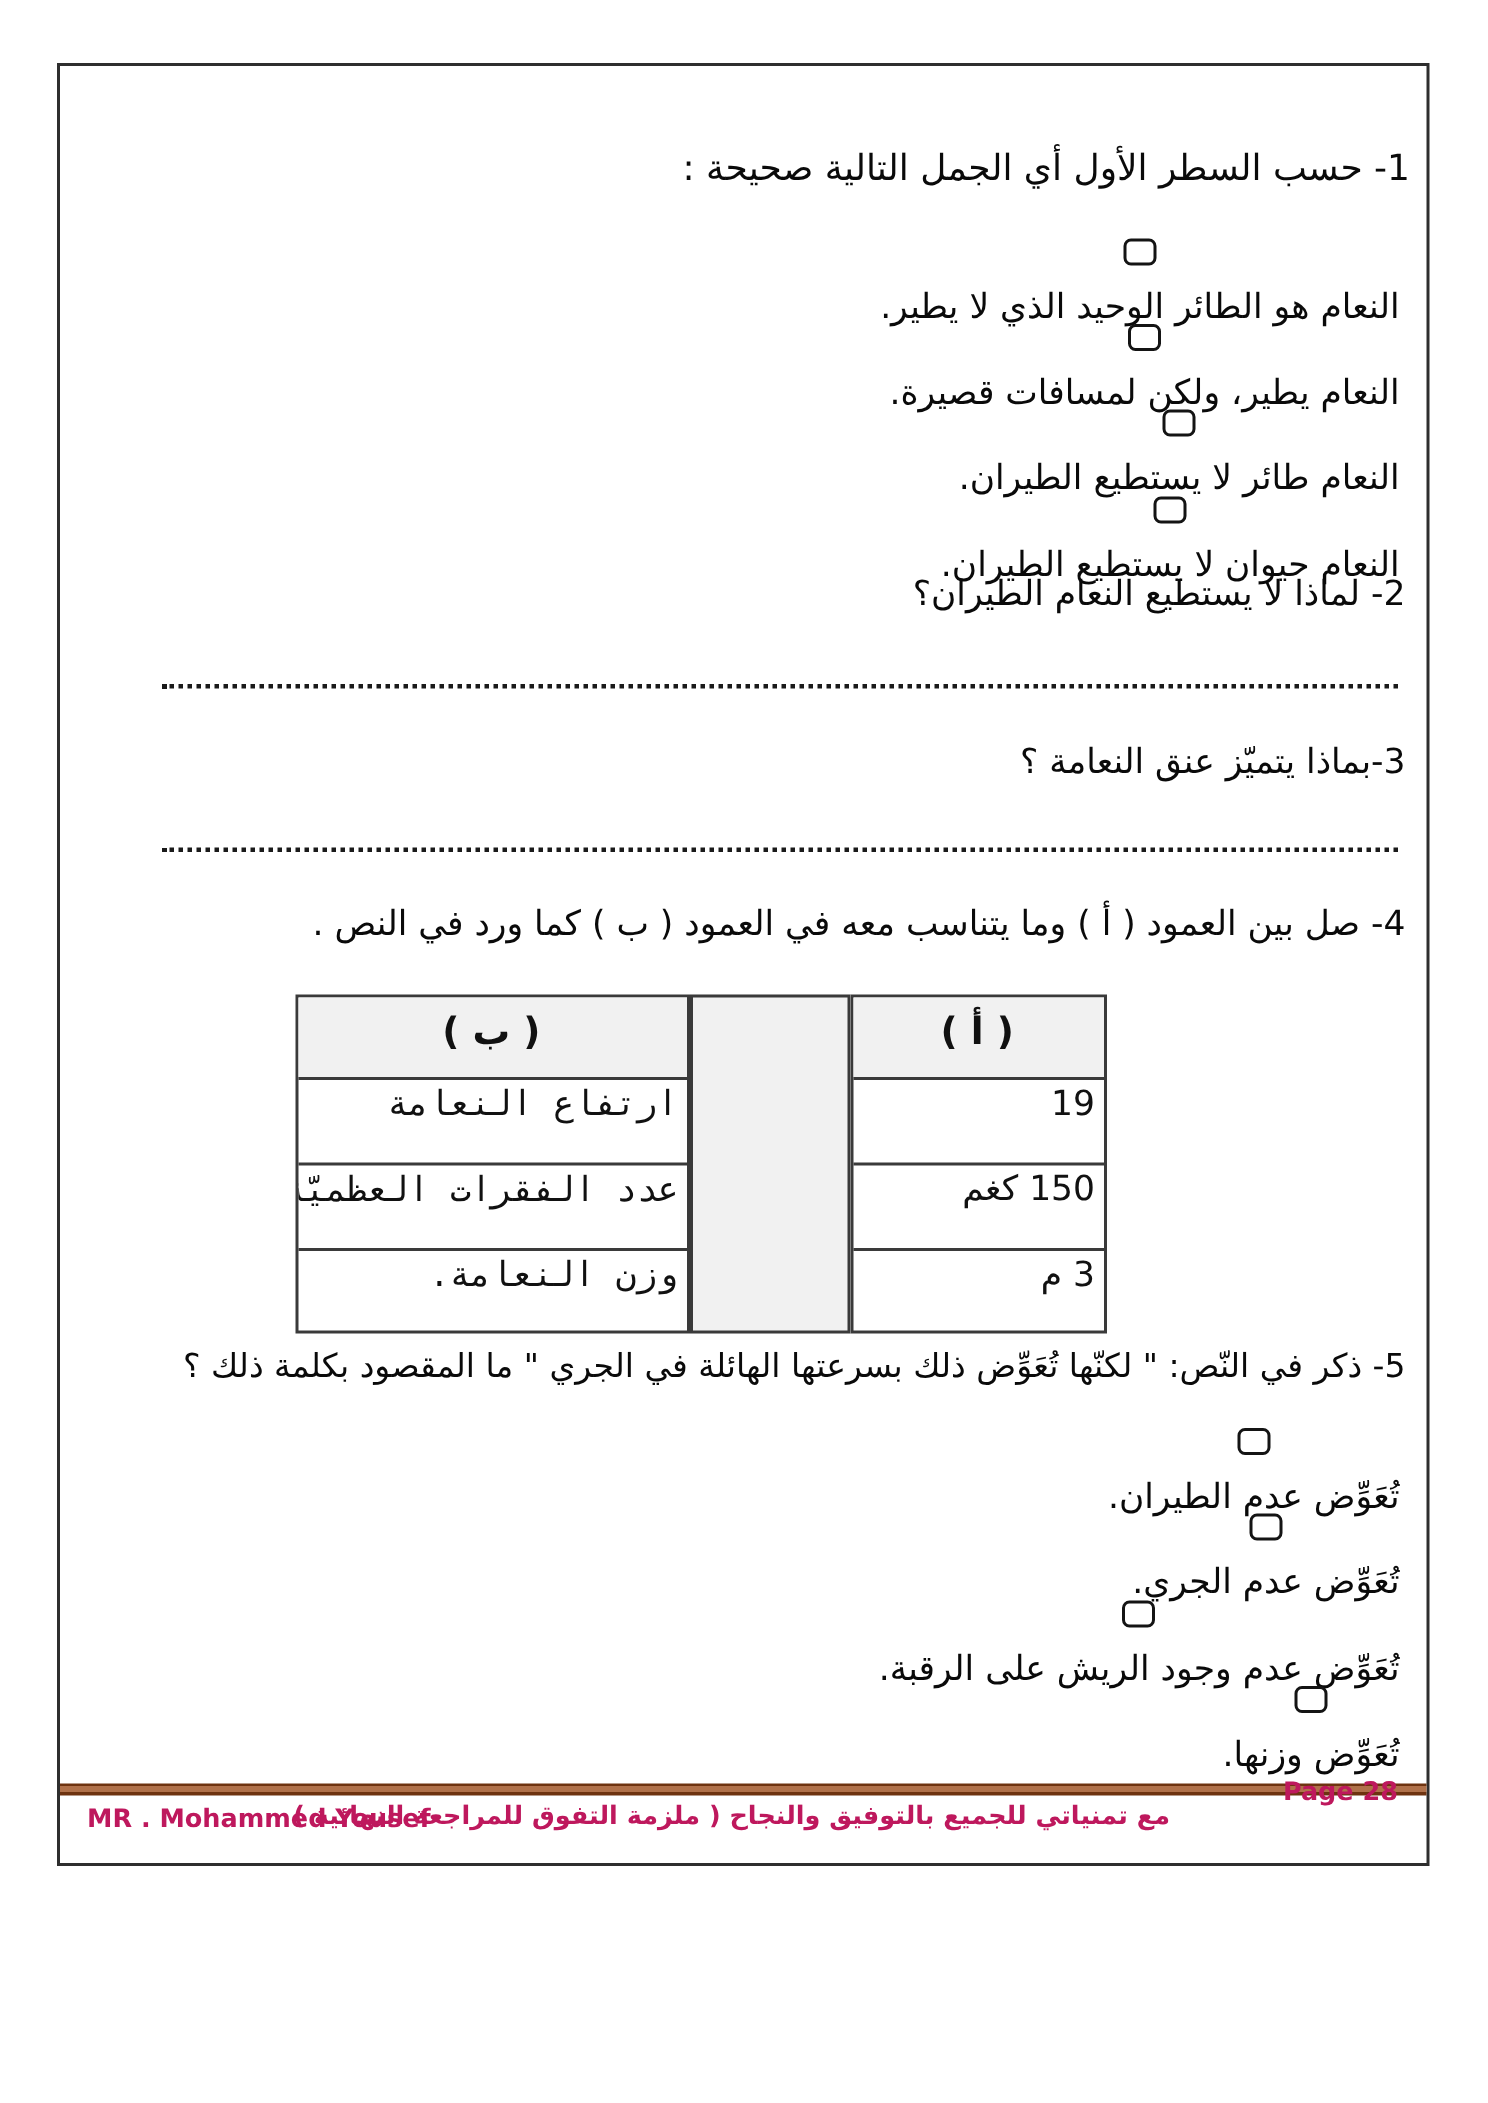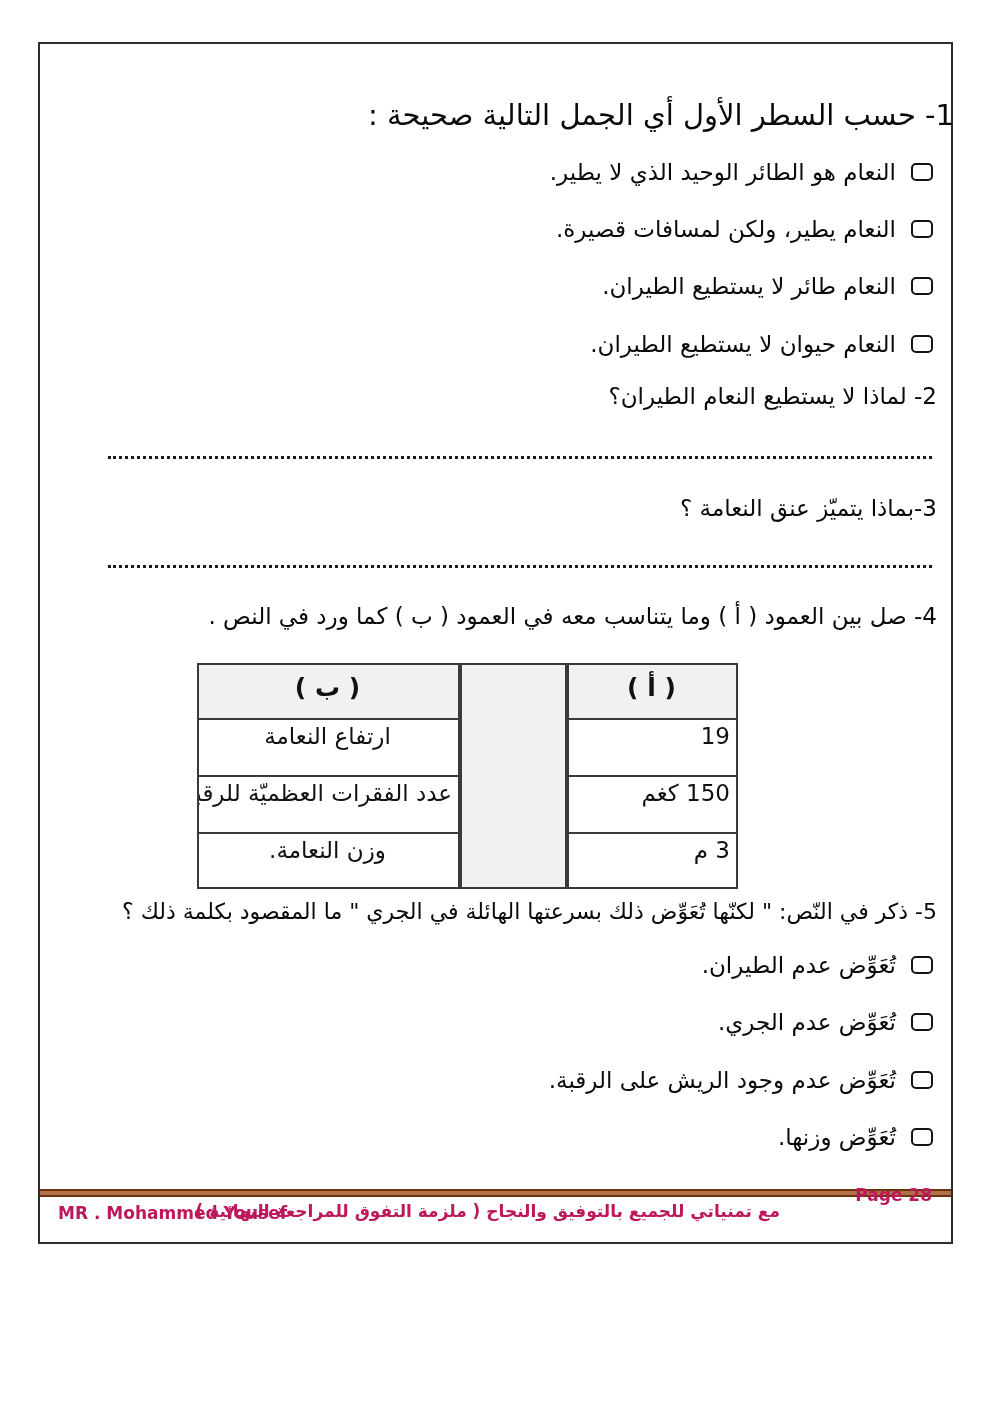--- a/index.html
+++ b/index.html
@@ -26,20 +26,21 @@
     font-size: 23px;
     line-height: 1.25;
     color: #0a0a0a;
   }
   .opt-row {
     position: absolute;
     direction: rtl;
     display: flex;
     align-items: center;
     gap: 15px;
+    flex-direction: column;
   }
   .checkbox {
     width: 22px; height: 18px;
     border: 2px solid #141414;
     border-radius: 5px;
     background: #ffffff;
     box-sizing: border-box;
     flex: 0 0 auto;
   }
   .opt-label {
@@ -68,21 +69,21 @@
   }
   .tcell.head {
     background: #f1f1f1;
     font-weight: bold;
     font-size: 25px;
     text-align: center;
     height: 53px;
     padding-top: 8px;
   }
   .tcell.data { border-top: 2px solid #3a3a3a; height: 57px; }
-  .tcell.b-cell { text-align: center; }
+  .tcell.b-cell { text-align: right; font-family: Liberation Mono, monospace; }
   .tcell.a-cell { }
   .gapcol {
     position: absolute;
     background: #f1f1f1;
     border: 2px solid #3a3a3a;
     box-sizing: border-box;
   }
   .footer-rule {
     position: absolute;
     left: 40px; top: 1189px;
@@ -101,21 +102,21 @@
   }
   .footer-center { direction: rtl; }
 </style>
 </head>
 <body>
 
 <div class="page">
 
   <div class="frame"></div>
 
-  <div class="qtext" style="top:97px; right:38px; font-size:29px;">1- حسب السطر الأول أي الجمل التالية صحيحة :</div>
+  <div class="qtext" style="top:97px; right:52px; font-size:24px;">1- حسب السطر الأول أي الجمل التالية صحيحة :</div>
 
   <div class="opt-row" style="top:159px; right:59px;">
     <span class="checkbox"></span>
     <span class="opt-label">النعام هو الطائر الوحيد الذي لا يطير.</span>
   </div>
   <div class="opt-row" style="top:216px; right:59px;">
     <span class="checkbox"></span>
     <span class="opt-label">النعام يطير، ولكن لمسافات قصيرة.</span>
   </div>
   <div class="opt-row" style="top:273px; right:59px;">

